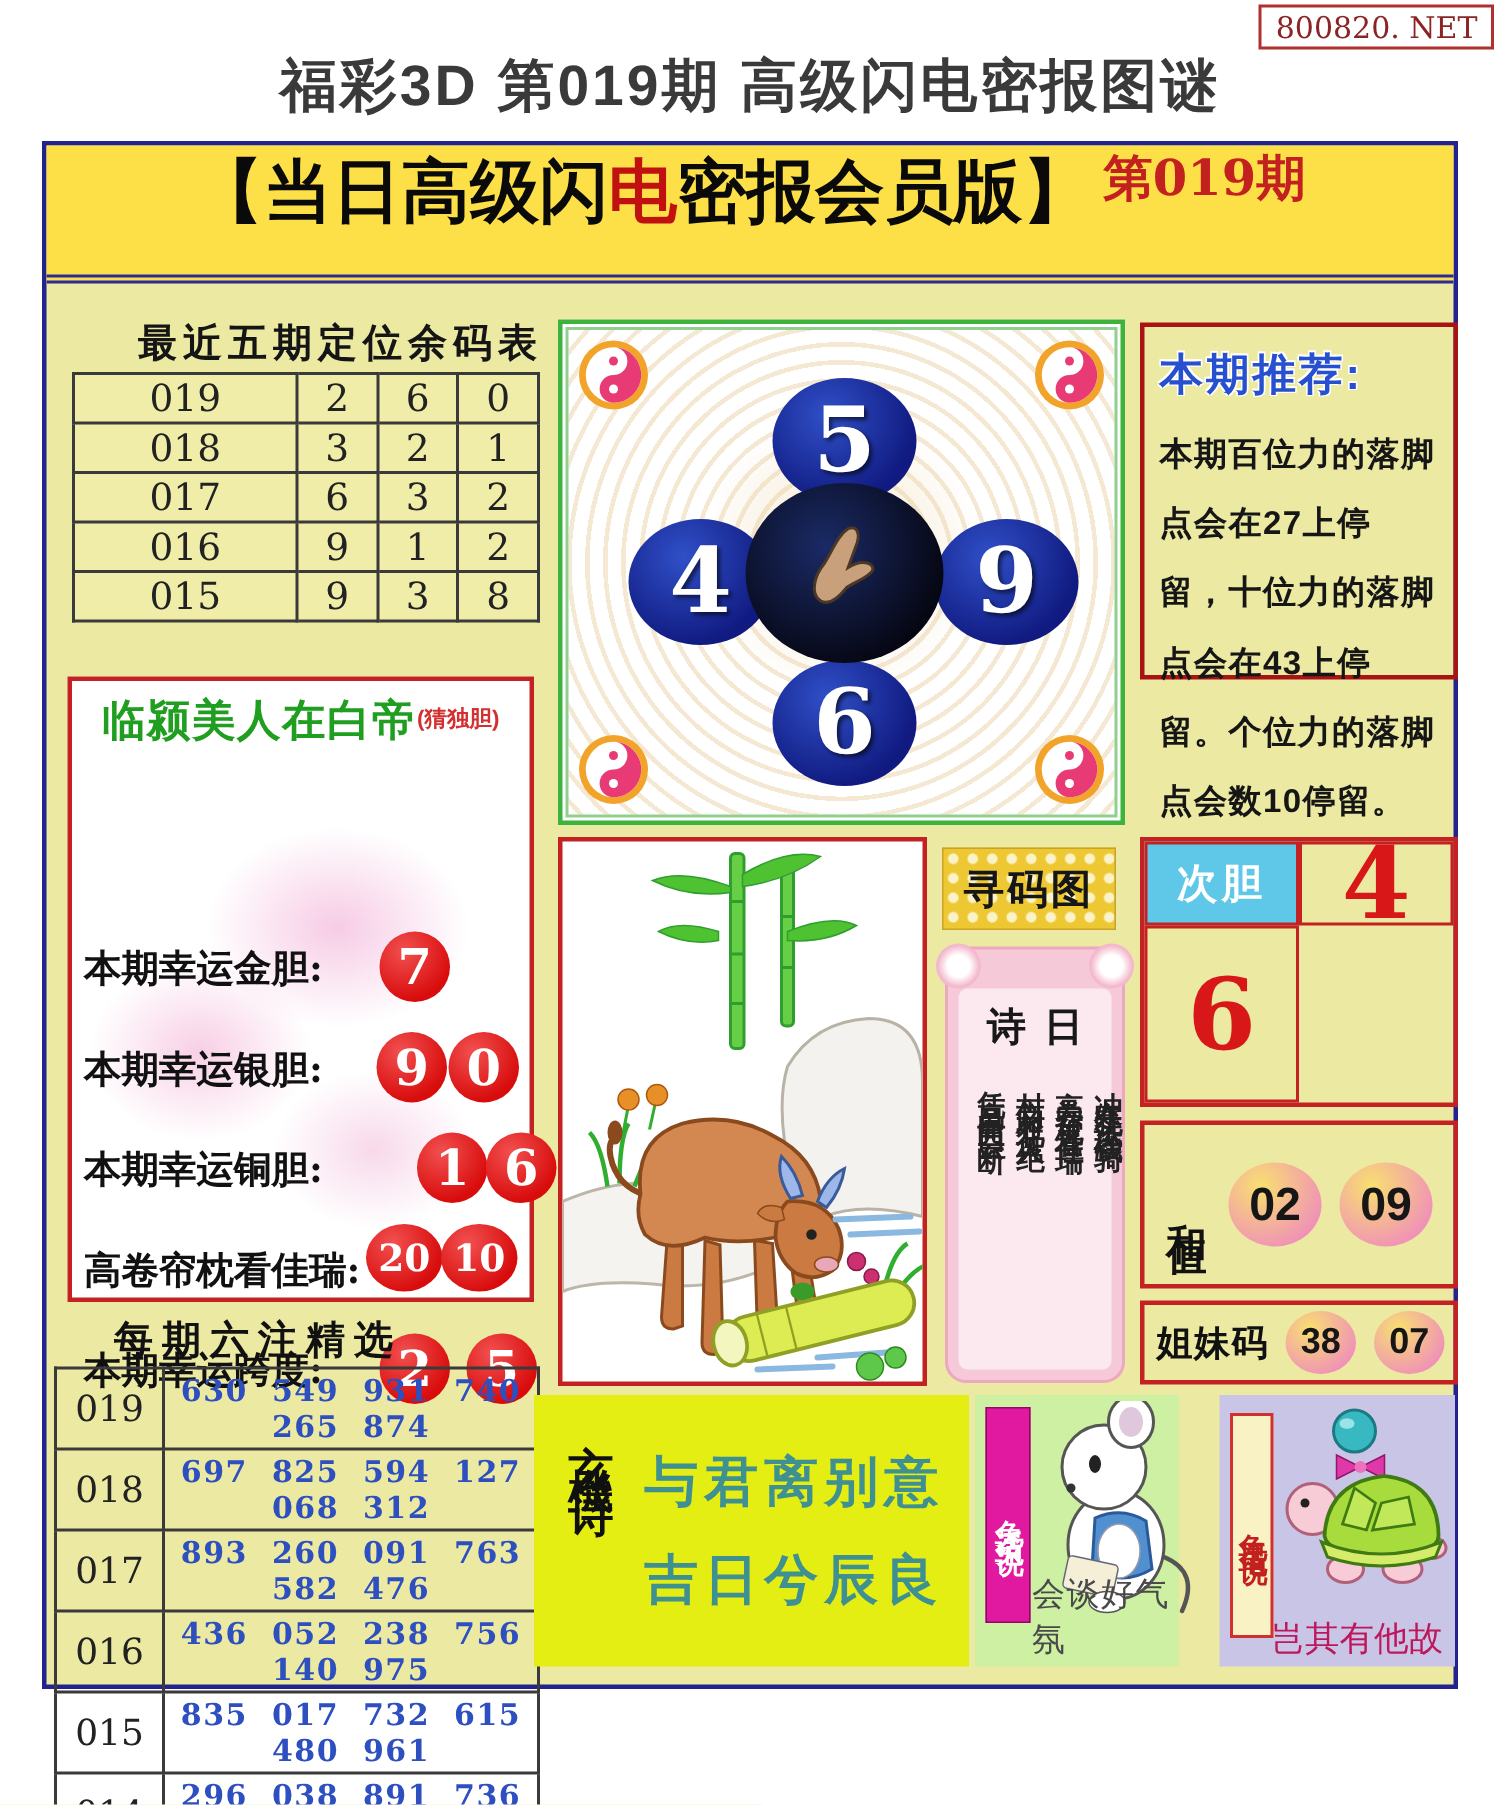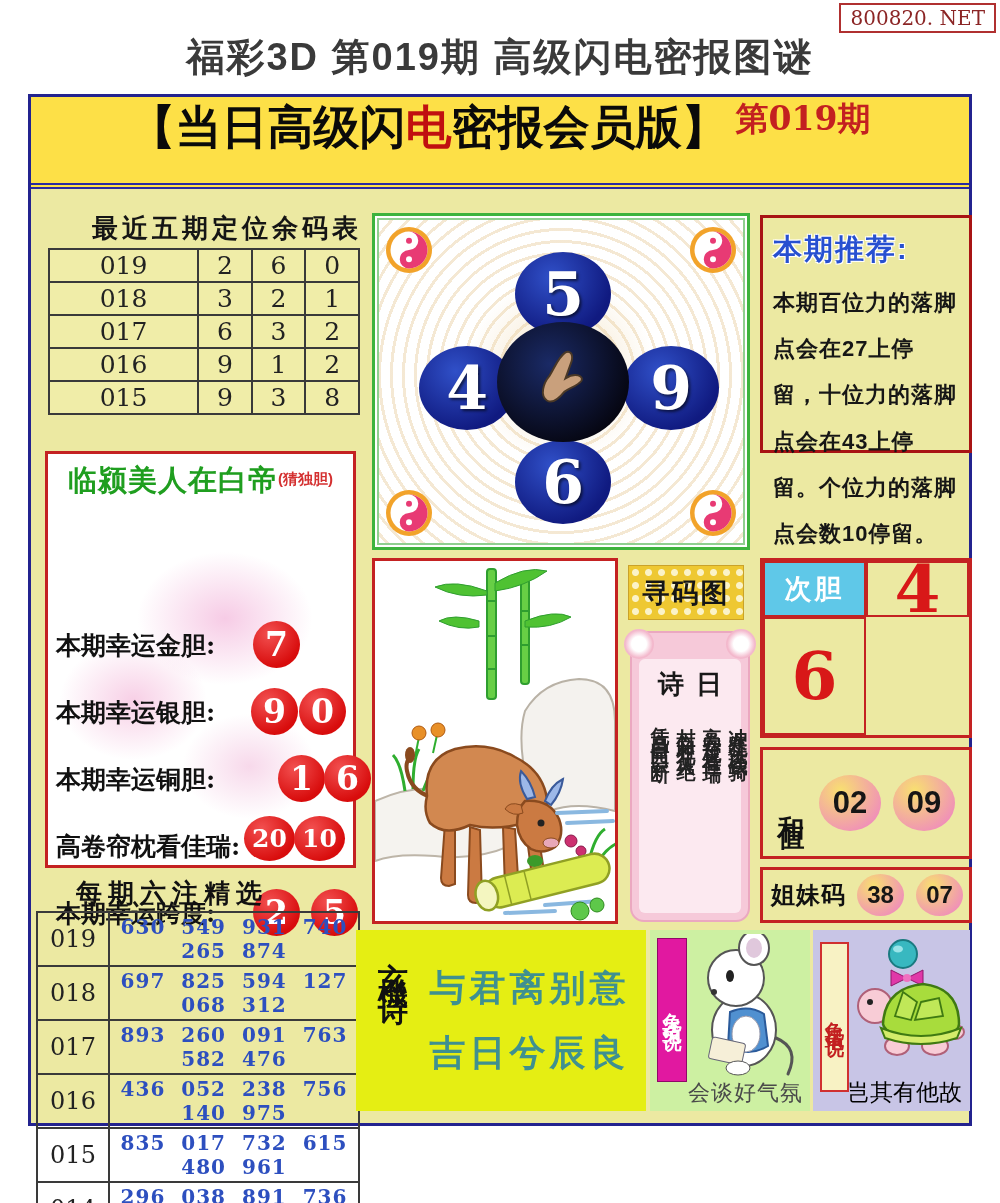--- a/index.html
+++ b/index.html
@@ -92,35 +92,35 @@
   .poem .col { writing-mode:vertical-rl; text-orientation:upright; font-size:19px;
     font-weight:bold; color:#222; letter-spacing:6px; height:208px; }
 
   .xuanji { position:absolute; left:325px; top:833px; width:290px; height:181px;
     background:#e5ee13; display:flex; align-items:center; }
   .xuanji-label { writing-mode:vertical-rl; text-orientation:upright; font-size:30px;
     font-weight:900; color:#101010; letter-spacing:16px; margin-left:16px; height:165px; }
   .xuanji-poem { flex:1; text-align:center; color:#3f9090; font-weight:900;
     font-size:36px; letter-spacing:4px; line-height:1.8; }
 
-  .rabbit { position:absolute; left:619px; top:833px; width:160px; height:181px; background:#cdf0a2; }
+  .rabbit { position:absolute; left:619px; top:833px; width:136px; height:181px; background:#cdf0a2; }
   .rstrip { position:absolute; left:7px; top:8px; width:30px; height:144px;
     background:#e118a0; border:1px solid #8f0868; color:#fff;
     writing-mode:vertical-rl; text-orientation:upright; font-size:19px; font-weight:900;
     letter-spacing:6px; display:flex; align-items:center; justify-content:center; }
   .rabbit svg { position:absolute; left:42px; top:4px; }
   .rcaption { position:absolute; left:38px; bottom:3px; font-size:22px; color:#4a4a4a; letter-spacing:1px; }
 
   .turtle { position:absolute; left:782px; top:833px; width:157px; height:181px; background:#c8c5e6; }
   .tstrip { position:absolute; left:7px; top:12px; width:29px; height:150px;
     background:#f8f2c4; border:2px solid #d03030; color:#c32020;
     writing-mode:vertical-rl; text-orientation:upright; font-size:19px; font-weight:900;
     letter-spacing:5px; display:flex; align-items:center; justify-content:center; }
   .turtle svg { position:absolute; left:38px; top:2px; }
-  .tcaption { position:absolute; left:34px; bottom:3px; font-size:23px; color:#000000; }
+  .tcaption { position:absolute; left:34px; bottom:3px; font-size:23px; color:#be185d; }
 
   
   .recommend { position:absolute; left:729px; top:118px; width:212px; height:238px;
     border:3px solid #a81414; padding:8px 10px; }
   .rec-title { color:#2750d0; font-size:29px; font-weight:900; letter-spacing:2px;
     text-shadow:1px 1px 0 #fff, -1px -1px 0 #fff, 1px -1px 0 #fff, -1px 1px 0 #fff;
     margin:4px 0 10px; }
   .rec-body { font-size:22px; font-weight:bold; color:#161616; line-height:2.1; letter-spacing:1px; }
 
   .dantuo { position:absolute; left:729px; top:461px; width:212px; height:180px;

